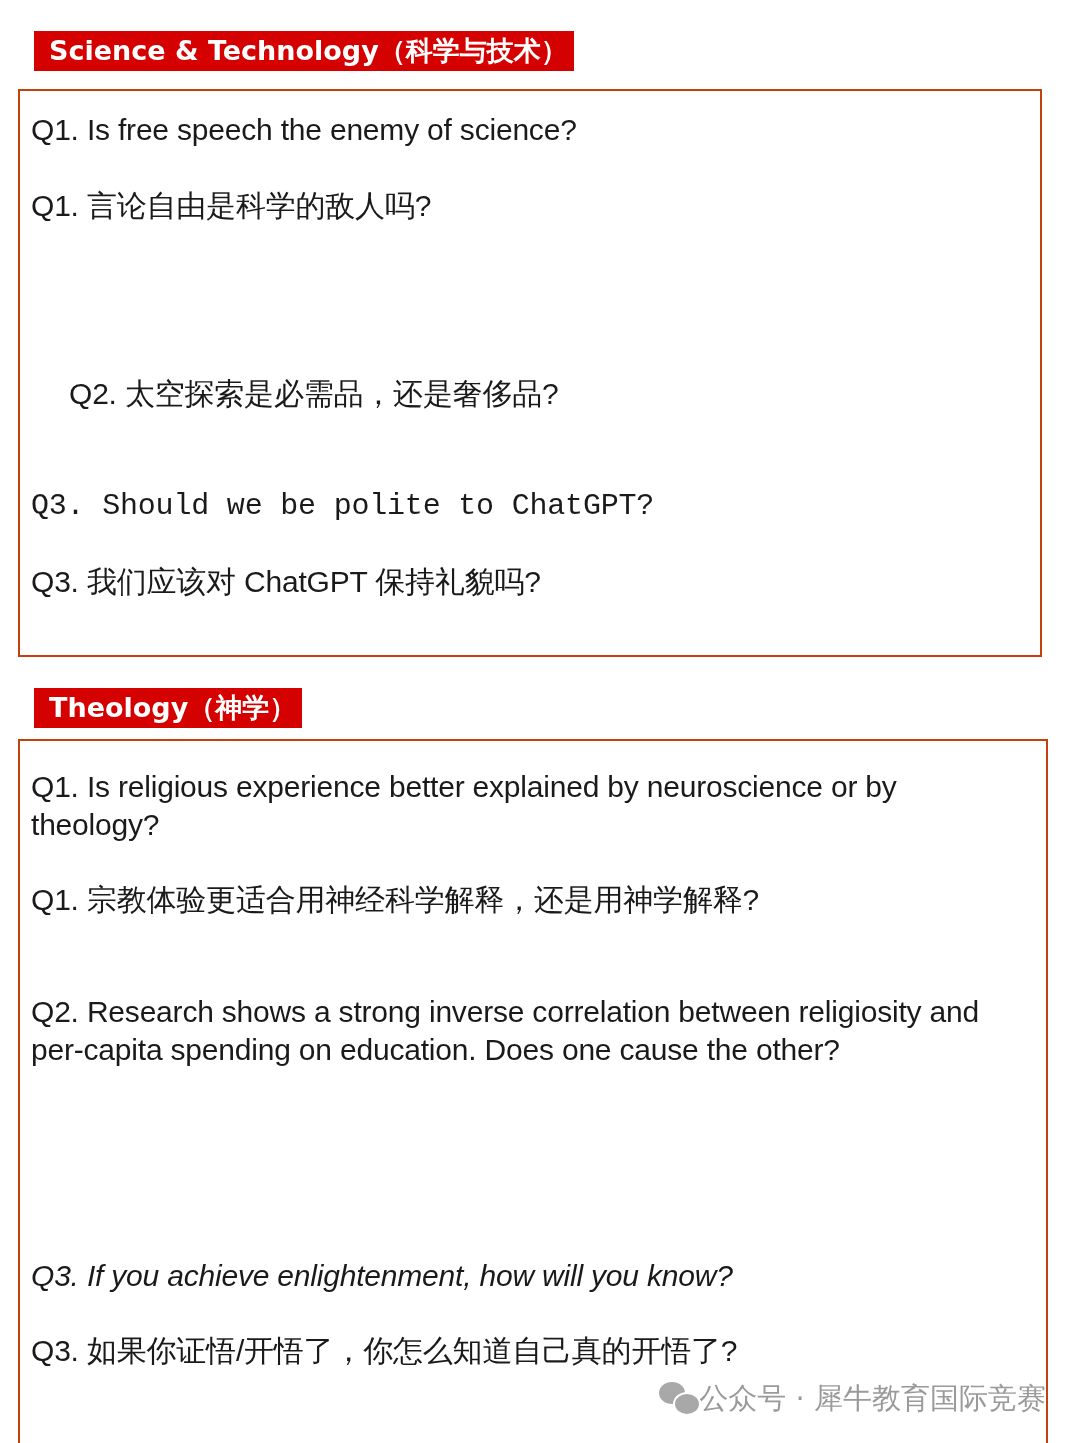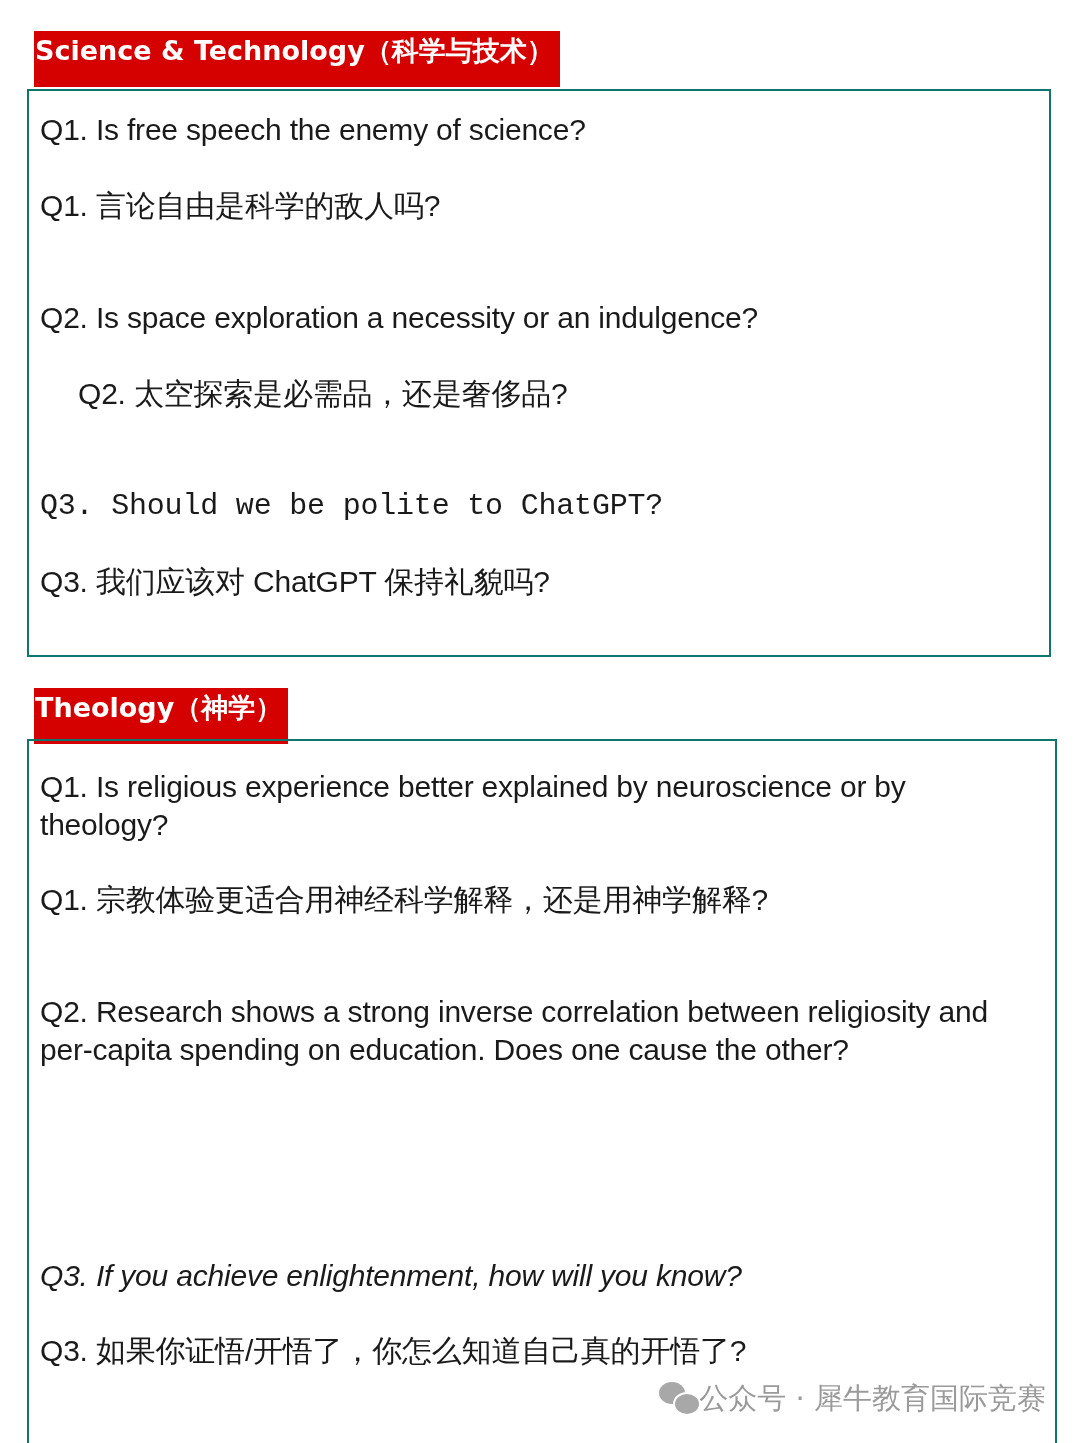--- a/index.html
+++ b/index.html
@@ -4,26 +4,26 @@
 <style>
   html, body { margin: 0; padding: 0; background: #ffffff; }
   body {
     width: 1080px; height: 1443px; position: relative; overflow: hidden;
     font-family: "Liberation Sans", "DejaVu Sans", sans-serif; color: #1a1a1a;
   }
   .section-tag {
     position: absolute; left: 34px;
     background: #d50000; color: #ffffff;
     font-family: "DejaVu Sans", sans-serif; font-weight: bold;
-    font-size: 27px; line-height: 40px; height: 56px;
-    padding: 0 6px 0 1px; white-space: nowrap;
+    font-size: 27px; line-height: 40px; height: 40px;
+    padding: 0 6px 0 15px; white-space: nowrap;
   }
   .box {
-    position: absolute; left: 27px; width: 1024px;
-    border: 2px solid #0f766e; box-sizing: border-box;
+    position: absolute; left: 18px; width: 1024px;
+    border: 2px solid #c2410c; box-sizing: border-box;
   }
   .q {
     position: absolute; left: 11px; right: 18px;
     font-size: 30px; line-height: 38px; color: #1a1a1a;
     letter-spacing: -0.2px;
   }
   .watermark {
     position: absolute; right: 34px; top: 1380px;
     display: flex; align-items: center; gap: 0;
     color: #9a9a9a; font-size: 29px; line-height: 36px;
@@ -40,21 +40,20 @@
   }
 </style>
 </head>
 <body>
 
 <div class="section-tag" style="top:31px;">Science &amp; Technology（科学与技术）</div>
 
 <div class="box" style="top:89px; height:568px;">
   <div class="q" style="top:20px;">Q1. Is free speech the enemy of science?</div>
   <div class="q" style="top:96px;">Q1. 言论自由是科学的敌人吗?</div>
-  <div class="q" style="top:208px;">Q2. Is space exploration a necessity or an indulgence?</div>
   <div class="q" style="top:284px;margin-left:38px;">Q2. 太空探索是必需品，还是奢侈品?</div>
   <div class="q" style="top:396px;font-family:Liberation Mono, monospace;">Q3. Should we be polite to ChatGPT?</div>
   <div class="q" style="top:472px;">Q3. 我们应该对 ChatGPT 保持礼貌吗?</div>
 </div>
 
 <div class="section-tag" style="top:688px;">Theology（神学）</div>
 
 <div class="box" style="top:739px; height:770px; width:1030px;padding-left:45px;">
   <div class="q" style="top:27px;">Q1. Is religious experience better explained by neuroscience or by theology?</div>
   <div class="q" style="top:140px;">Q1. 宗教体验更适合用神经科学解释，还是用神学解释?</div>

